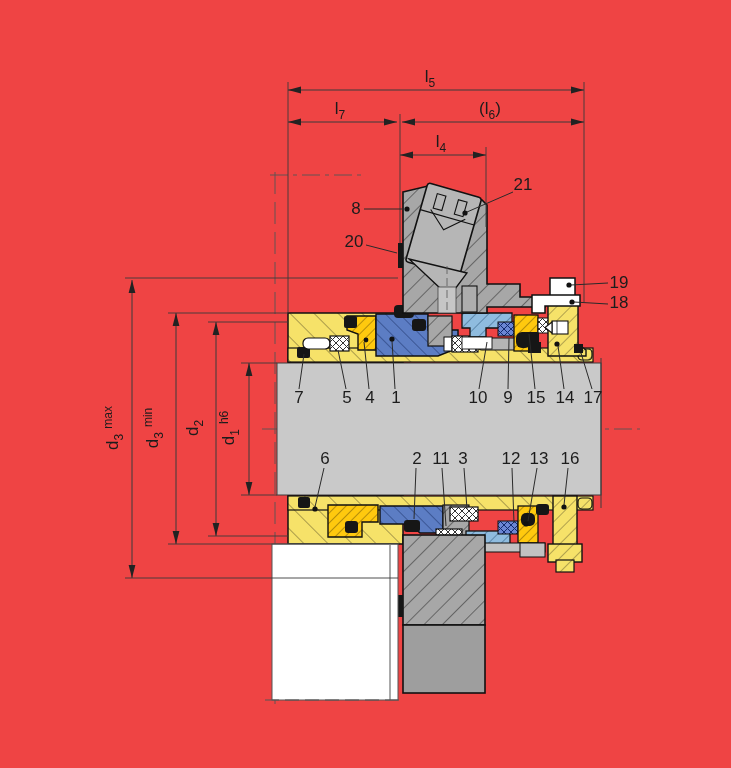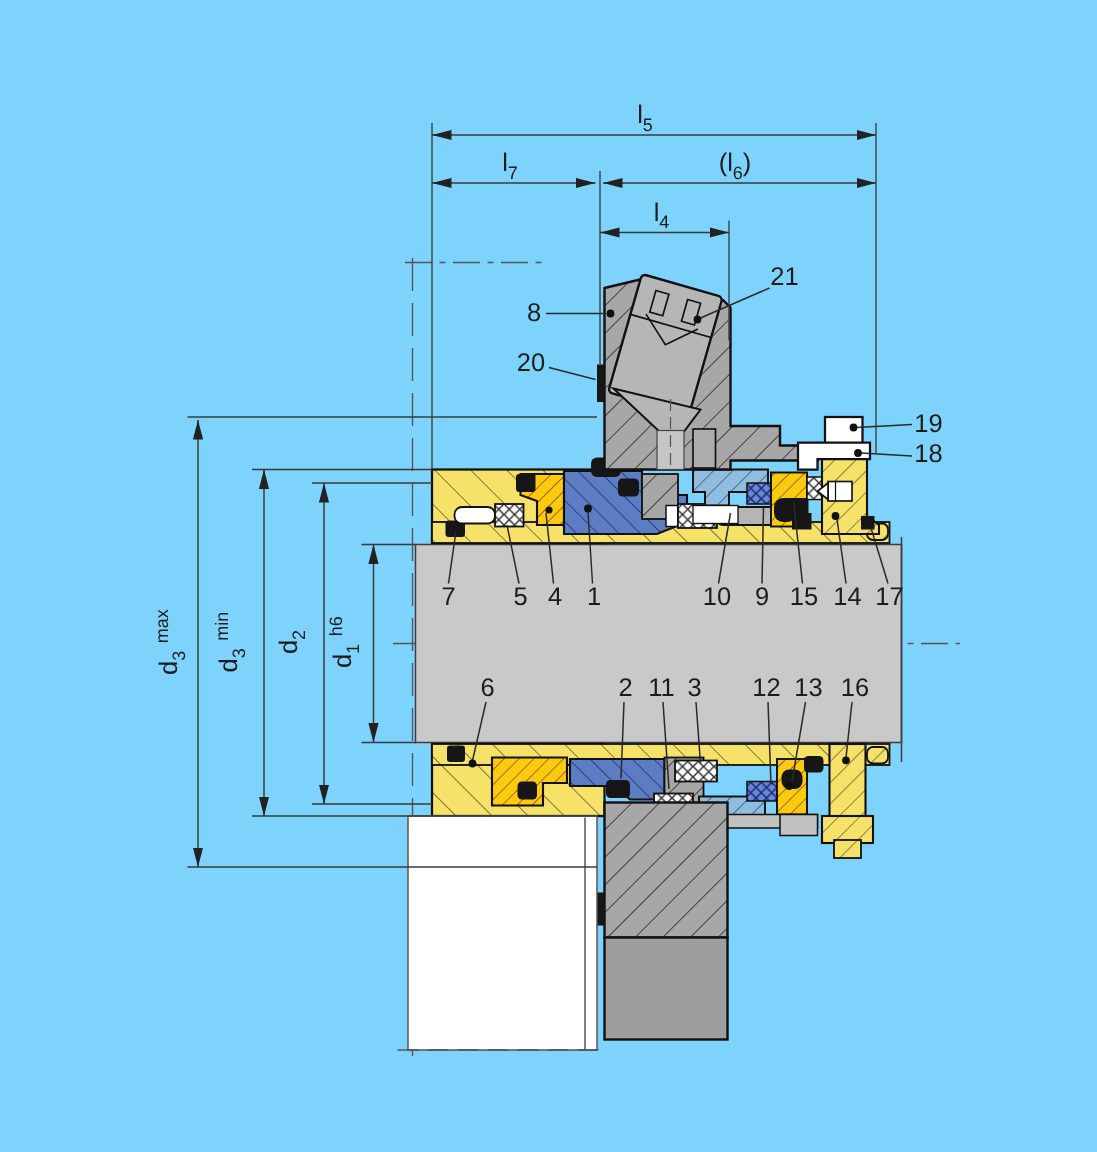--- a/index.html
+++ b/index.html
@@ -1,16 +1,16 @@
 <!DOCTYPE html>
 <html><head>
 <meta charset="utf-8">
 <style>
   html,body{margin:0;padding:0;background:#fff;}
-  .stage{width:731px;height:768px;position:relative;background:#7dd3fc;overflow:hidden;}
+  .stage{width:731px;height:768px;position:relative;background:#ef4444;overflow:hidden;}
   svg text{font-family:"Liberation Sans","DejaVu Sans",sans-serif;fill:#1c1c1c;}
   .dimline{stroke:#3a3a3a;stroke-width:1;fill:none;}
   .extline{stroke:#3a3a3a;stroke-width:0.9;fill:none;}
   .leader{stroke:#2a2a2a;stroke-width:1;fill:none;}
   .centerline{stroke:#555;stroke-width:0.9;fill:none;}
   .partnum{font-size:17px;}
   .dimtext{font-size:17px;}
 </style>
 </head>
 <body>

